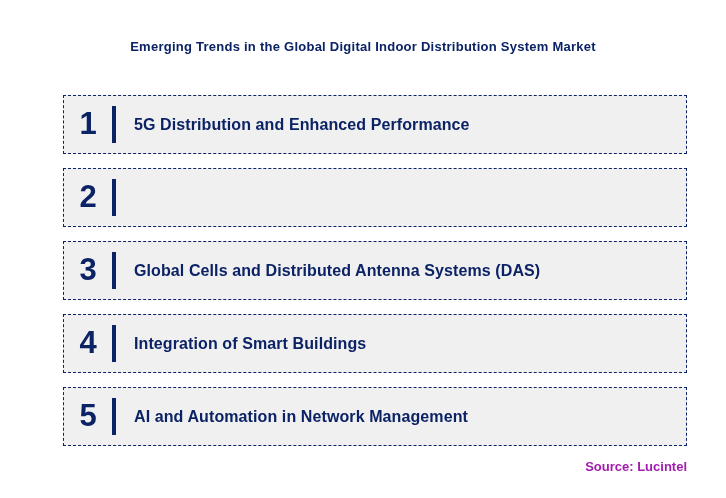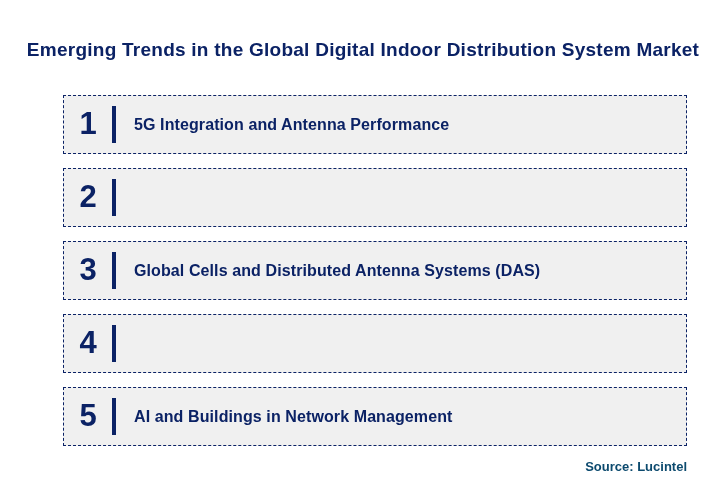--- a/index.html
+++ b/index.html
@@ -22,21 +22,21 @@
   }
 
   
   #chart-title {
     position: absolute;
     left: 0;
     right: 0;
     top: 39px;
     text-align: center;
     color: #0b2265;
-    font-size: 19px;
+    font-size: 13px;
     font-weight: bold;
     letter-spacing: 0.25px;
     white-space: nowrap;
   }
 
   
   #trend-list {
     position: absolute;
     left: 63px;
     top: 95px;
@@ -85,61 +85,62 @@
     letter-spacing: 0.1px;
     white-space: nowrap;
     overflow: hidden;
   }
 
   
   #source-note {
     position: absolute;
     right: 39px;
     top: 459px;
-    color: #0c4a6e;
+    color: #a21caf;
     font-size: 13px;
     font-weight: bold;
     text-align: left;
     white-space: nowrap;
   }
 </style>
 </head>
 <body>
 
 <div id="infographic">
 
   <div id="chart-title">Emerging Trends in the Global Digital Indoor Distribution System Market</div>
 
   <div id="trend-list">
 
     <div class="trend-row">
       <div class="trend-number">1</div>
       <div class="trend-divider"></div>
-      <div class="trend-label">5G Integration and Antenna Performance</div>
+      <div class="trend-label">5G Distribution and Enhanced Performance</div>
     </div>
 
     <div class="trend-row">
       <div class="trend-number">2</div>
       <div class="trend-divider"></div>
     </div>
 
     <div class="trend-row">
       <div class="trend-number">3</div>
       <div class="trend-divider"></div>
       <div class="trend-label">Global Cells and Distributed Antenna Systems (DAS)</div>
     </div>
 
     <div class="trend-row">
       <div class="trend-number">4</div>
       <div class="trend-divider"></div>
+      <div class="trend-label">Integration of Smart Buildings</div>
     </div>
 
     <div class="trend-row">
       <div class="trend-number">5</div>
       <div class="trend-divider"></div>
-      <div class="trend-label">AI and Buildings in Network Management</div>
+      <div class="trend-label">AI and Automation in Network Management</div>
     </div>
 
   </div>
 
   <div id="source-note">Source: Lucintel</div>
 
 </div>
 
 </body></html>

